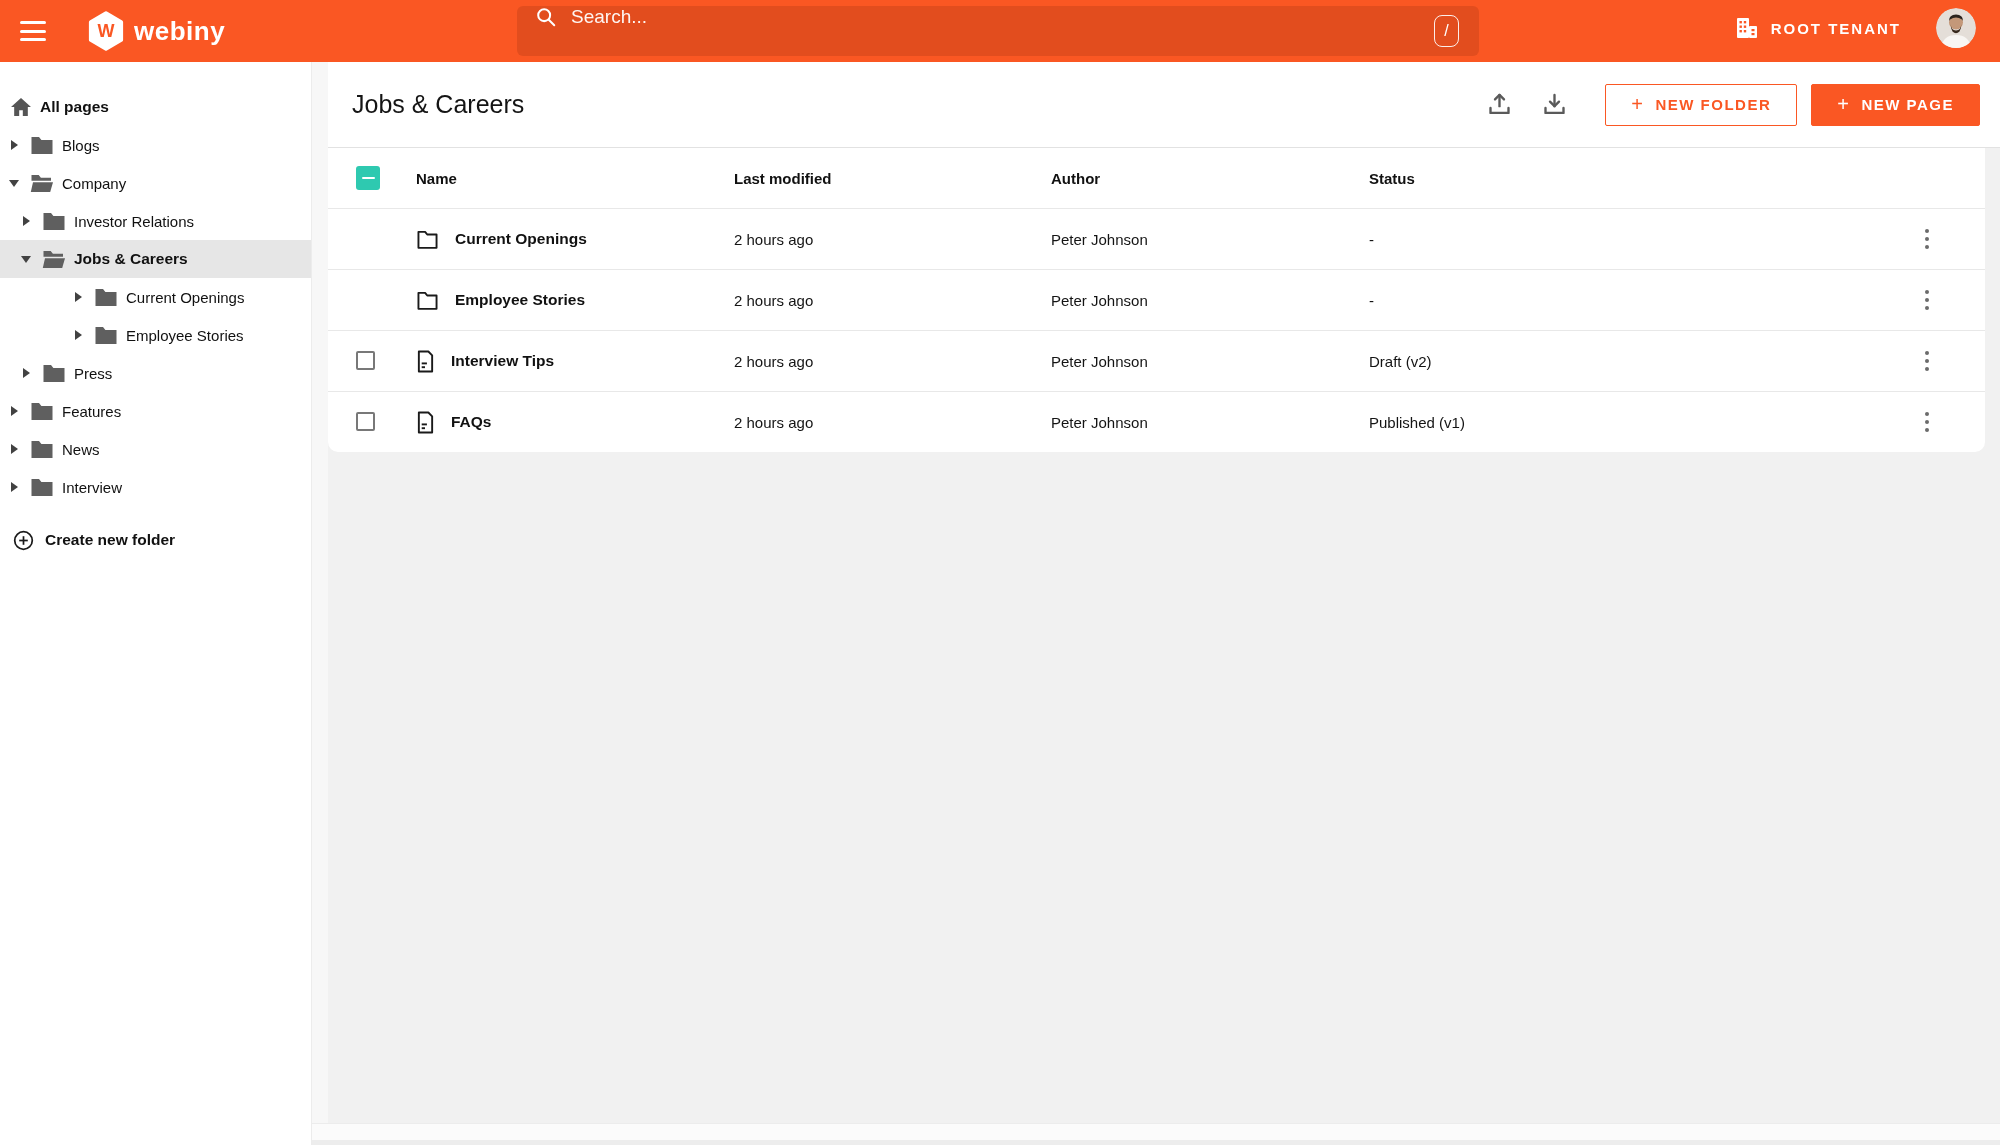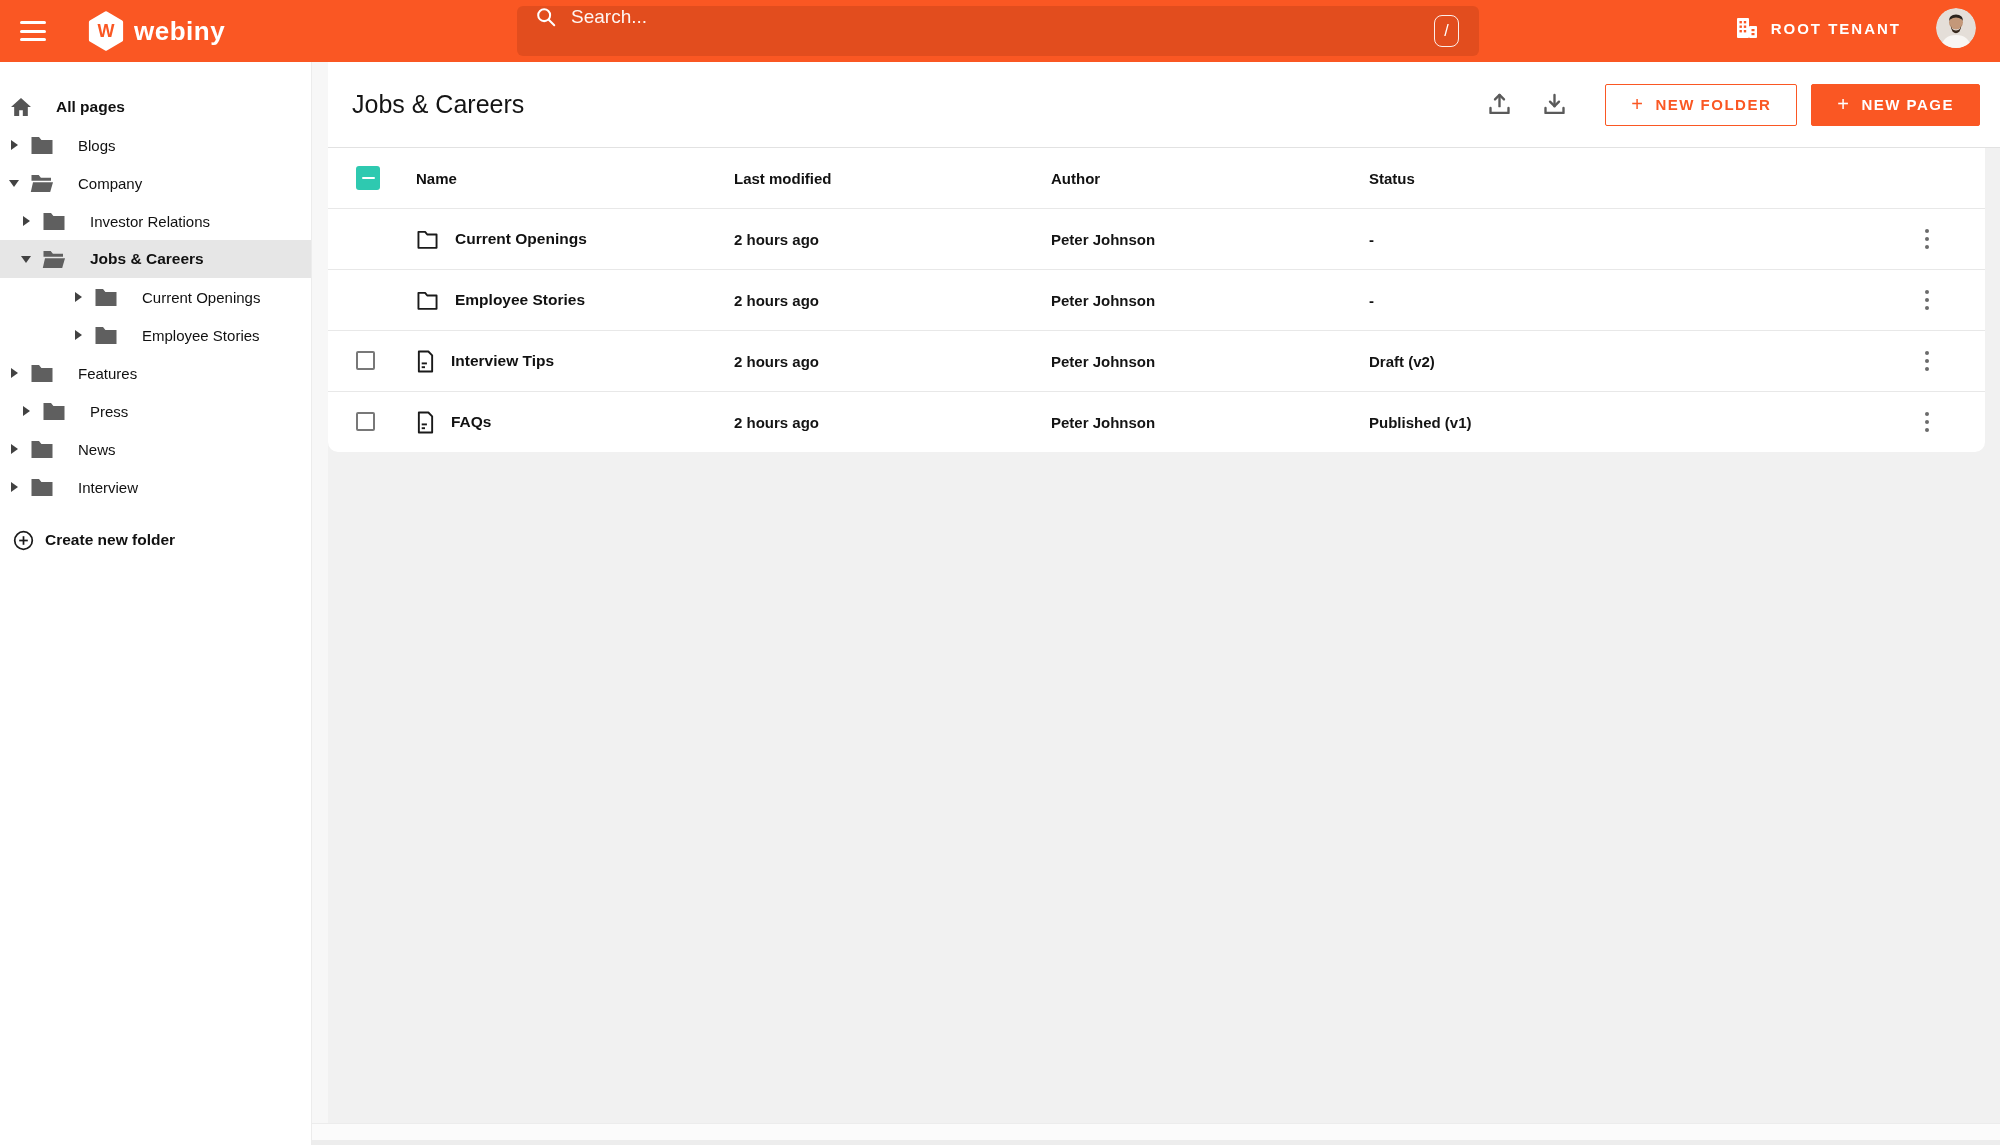--- a/index.html
+++ b/index.html
@@ -20,21 +20,21 @@
   .appbar-right { position:absolute; right:24px; top:0; height:56px; display:flex; align-items:center; gap:35px; }
   .tenant { display:flex; align-items:center; gap:12px; background:none; border:none; cursor:pointer; }
   .tenant-label { color:#fff; font-size:15px; font-weight:600; letter-spacing:2px; }
   .avatar { width:40px; height:40px; border-radius:50%; overflow:hidden; border:none; padding:0; background:none; cursor:pointer; }
 
   
   .sidebar { position:absolute; top:62px; left:0; width:311px; bottom:0; background:#fff; padding-top:26px; }
   .scroll-strip { position:absolute; top:62px; left:311px; width:17px; bottom:0; background:#f7f7f7; border-left:1px solid #ececec; }
   .nav-item { height:38px; display:flex; align-items:center; font-size:15px; cursor:pointer; }
   .nav-item.sel { background:#e6e6e6; }
-  .nav-item .lbl { margin-left:24px; white-space:nowrap; }
+  .nav-item .lbl { margin-left:8px; white-space:nowrap; }
   .nav-item.b .lbl { font-weight:700; font-size:15.5px; }
   .lv0 { padding-left:10px; }
   .lv1 { padding-left:8px; }
   .lv2 { padding-left:20px; }
   .lv3 { padding-left:72px; }
   .tri { width:12px; height:12px; margin-right:10px; display:flex; align-items:center; justify-content:center; flex:0 0 12px; }
   .tri.right::before { content:""; border-left:7px solid #424242; border-top:5px solid transparent; border-bottom:5px solid transparent; }
   .tri.down::before { content:""; border-top:7px solid #424242; border-left:5px solid transparent; border-right:5px solid transparent; }
   .create-folder { margin-top:14px; padding-left:13px; height:40px; display:flex; align-items:center; font-weight:700; font-size:15.5px; cursor:pointer; }
   .create-folder .lbl { margin-left:11px; }
@@ -53,21 +53,21 @@
   
   .table-card { position:absolute; left:328px; top:148px; width:1657px; background:#fff; border-radius:0 0 10px 10px; }
   .trow { display:grid; grid-template-columns:60px 318px 317px 318px 1fr 48px; align-items:center; padding:0 34px 0 28px; height:61px; border-top:1px solid #e8e8e8; }
   .trow.thead { height:60px; border-top:none; }
   .thead .hlbl { font-weight:700; font-size:15px; }
   .cbx-teal { width:24px; height:24px; border-radius:3px; background:#2ec9b0; display:flex; align-items:center; justify-content:center; border:none; cursor:pointer; padding:0; }
   .cbx-teal i { display:block; width:13px; height:2.6px; background:#fff; border-radius:1px; }
   .cbx-empty { width:19px; height:19px; border:2px solid #787878; border-radius:2px; background:#fff; cursor:pointer; padding:0; }
   .cell-name { display:flex; align-items:center; gap:16px; }
   .cell-name .nm { font-weight:700; font-size:15.5px; }
-  .cell { font-size:15px; color:#141414;font-weight:bold; }
+  .cell { font-size:15px; color:#141414; }
   .kebab { background:none; border:none; cursor:pointer; display:flex; flex-direction:column; gap:3.5px; align-items:center; justify-content:center; padding:6px; margin:0 auto; }
   .kebab i { width:4.5px; height:4.5px; border-radius:50%; background:#6b6b6b; display:block; }
 
   
   .hscroll { position:absolute; left:312px; right:0; bottom:5px; height:17px; background:#fbfbfb; border-top:1px solid #ececec; }
   .bottom-edge { position:absolute; left:312px; right:0; bottom:0; height:5px; background:#ededed; }
 </style>
 </head>
 <body>
 
@@ -176,34 +176,34 @@
   </div>
 
   <div class="nav-item lv3">
     <span class="tri right"></span>
     <svg width="24" height="19" viewBox="0 0 24 19">
         <path d="M1.5 1 h7.5 l2.4 3 H22.5 v14 H1.5 Z" fill="#5f5f5f"></path>
       </svg>
     <span class="lbl">Employee Stories</span>
   </div>
 
+  <div class="nav-item lv2">
+    <span class="tri right"></span>
+    <svg width="24" height="19" viewBox="0 0 24 19">
+        <path d="M1.5 1 h7.5 l2.4 3 H22.5 v14 H1.5 Z" fill="#5f5f5f"></path>
+      </svg>
+    <span class="lbl">Press</span>
+  </div>
+
   <div class="nav-item lv1">
     <span class="tri right"></span>
     <svg width="24" height="19" viewBox="0 0 24 19">
         <path d="M1.5 1 h7.5 l2.4 3 H22.5 v14 H1.5 Z" fill="#5f5f5f"></path>
       </svg>
     <span class="lbl">Features</span>
-  </div>
-
-  <div class="nav-item lv2">
-    <span class="tri right"></span>
-    <svg width="24" height="19" viewBox="0 0 24 19">
-        <path d="M1.5 1 h7.5 l2.4 3 H22.5 v14 H1.5 Z" fill="#5f5f5f"></path>
-      </svg>
-    <span class="lbl">Press</span>
   </div>
 
   <div class="nav-item lv1">
     <span class="tri right"></span>
     <svg width="24" height="19" viewBox="0 0 24 19">
         <path d="M1.5 1 h7.5 l2.4 3 H22.5 v14 H1.5 Z" fill="#5f5f5f"></path>
       </svg>
     <span class="lbl">News</span>
   </div>
 

